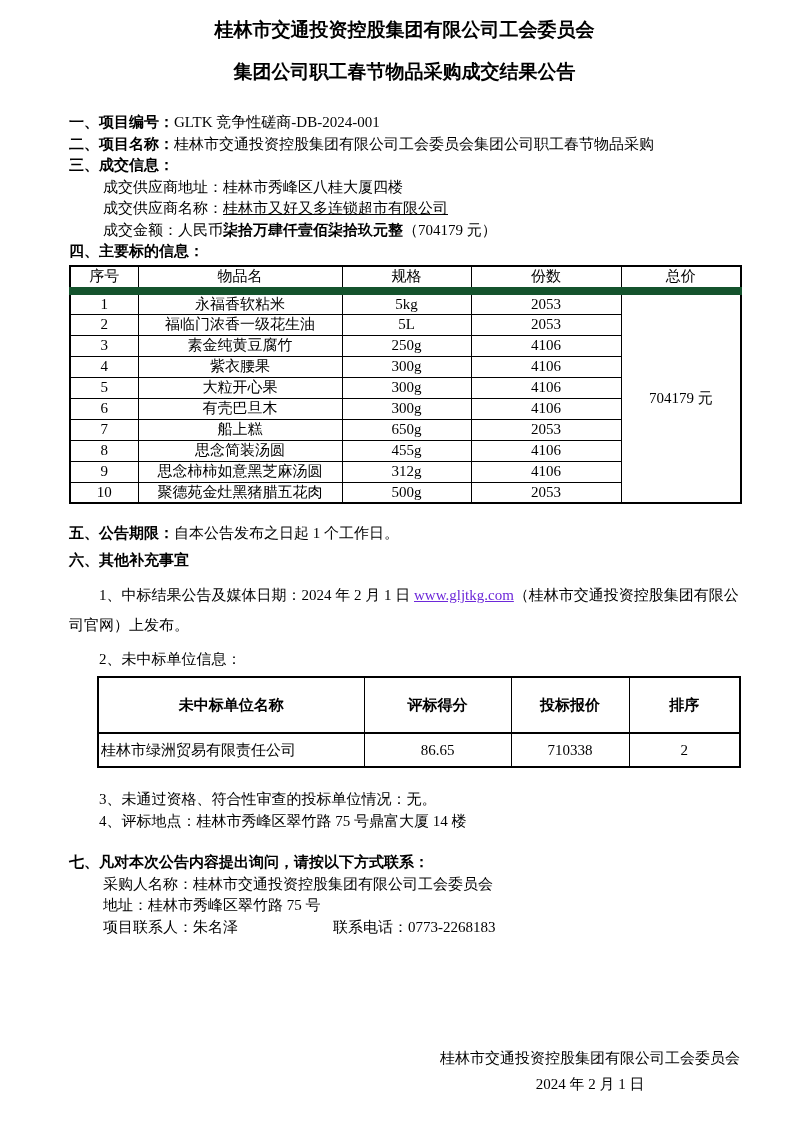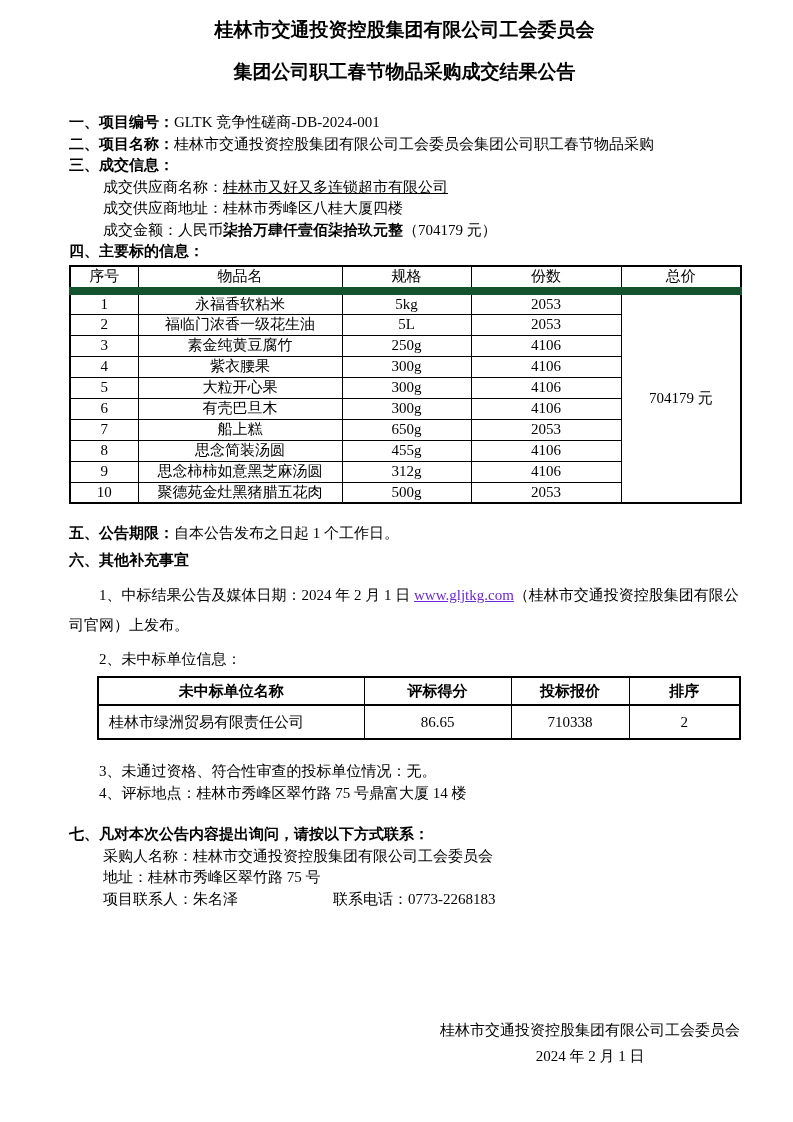--- a/index.html
+++ b/index.html
@@ -67,25 +67,25 @@
     margin-left: 28px;
     margin-top: 2px;
   }
   .losers-table th, .losers-table td {
     border: 1px solid #000;
     font-size: 15px;
     padding: 0 2px;
     overflow: hidden;
   }
   .losers-table th {
-    height: 28px; text-align: center; font-weight: bold;
+    height: 56px; text-align: center; font-weight: bold;
     border-bottom: 2px solid #000;
   }
   .losers-table td { height: 34px; text-align: center; }
-  .losers-table td.cell-left { text-align: left; padding-left: 10px; }
+  .losers-table td.cell-left { text-align: left; padding-left: 2px; }
 
   .h7 { margin-top: 20px; }
   .contact-phone { margin-left: 95px; }
 
   .footer {
     margin-top: 107px;
     text-align: right;
   }
   .footer-inner {
     display: inline-block;
@@ -106,24 +106,24 @@
     <div class="sec sec-block">
       <span class="lbl">一、项目编号：</span><span>GLTK 竞争性磋商-DB-2024-001</span>
     </div>
     <div class="sec">
       <span class="lbl">二、项目名称：</span><span>桂林市交通投资控股集团有限公司工会委员会集团公司职工春节物品采购</span>
     </div>
     <div class="sec">
       <span class="lbl">三、成交信息：</span>
     </div>
     <div class="sec indent">
+      <span>成交供应商地址：</span><span>桂林市秀峰区八桂大厦四楼</span>
+    </div>
+    <div class="sec indent">
       <span>成交供应商名称：</span><span class="u">桂林市又好又多连锁超市有限公司</span>
-    </div>
-    <div class="sec indent">
-      <span>成交供应商地址：</span><span>桂林市秀峰区八桂大厦四楼</span>
     </div>
     <div class="sec indent">
       <span>成交金额：</span><span>人民币</span><span class="amount-words">柒拾万肆仟壹佰柒拾玖元整</span><span>（704179 元）</span>
     </div>
 
     <div class="sec h4">
       <span class="lbl">四、主要标的信息：</span>
     </div>
 
     <table class="items-table">

